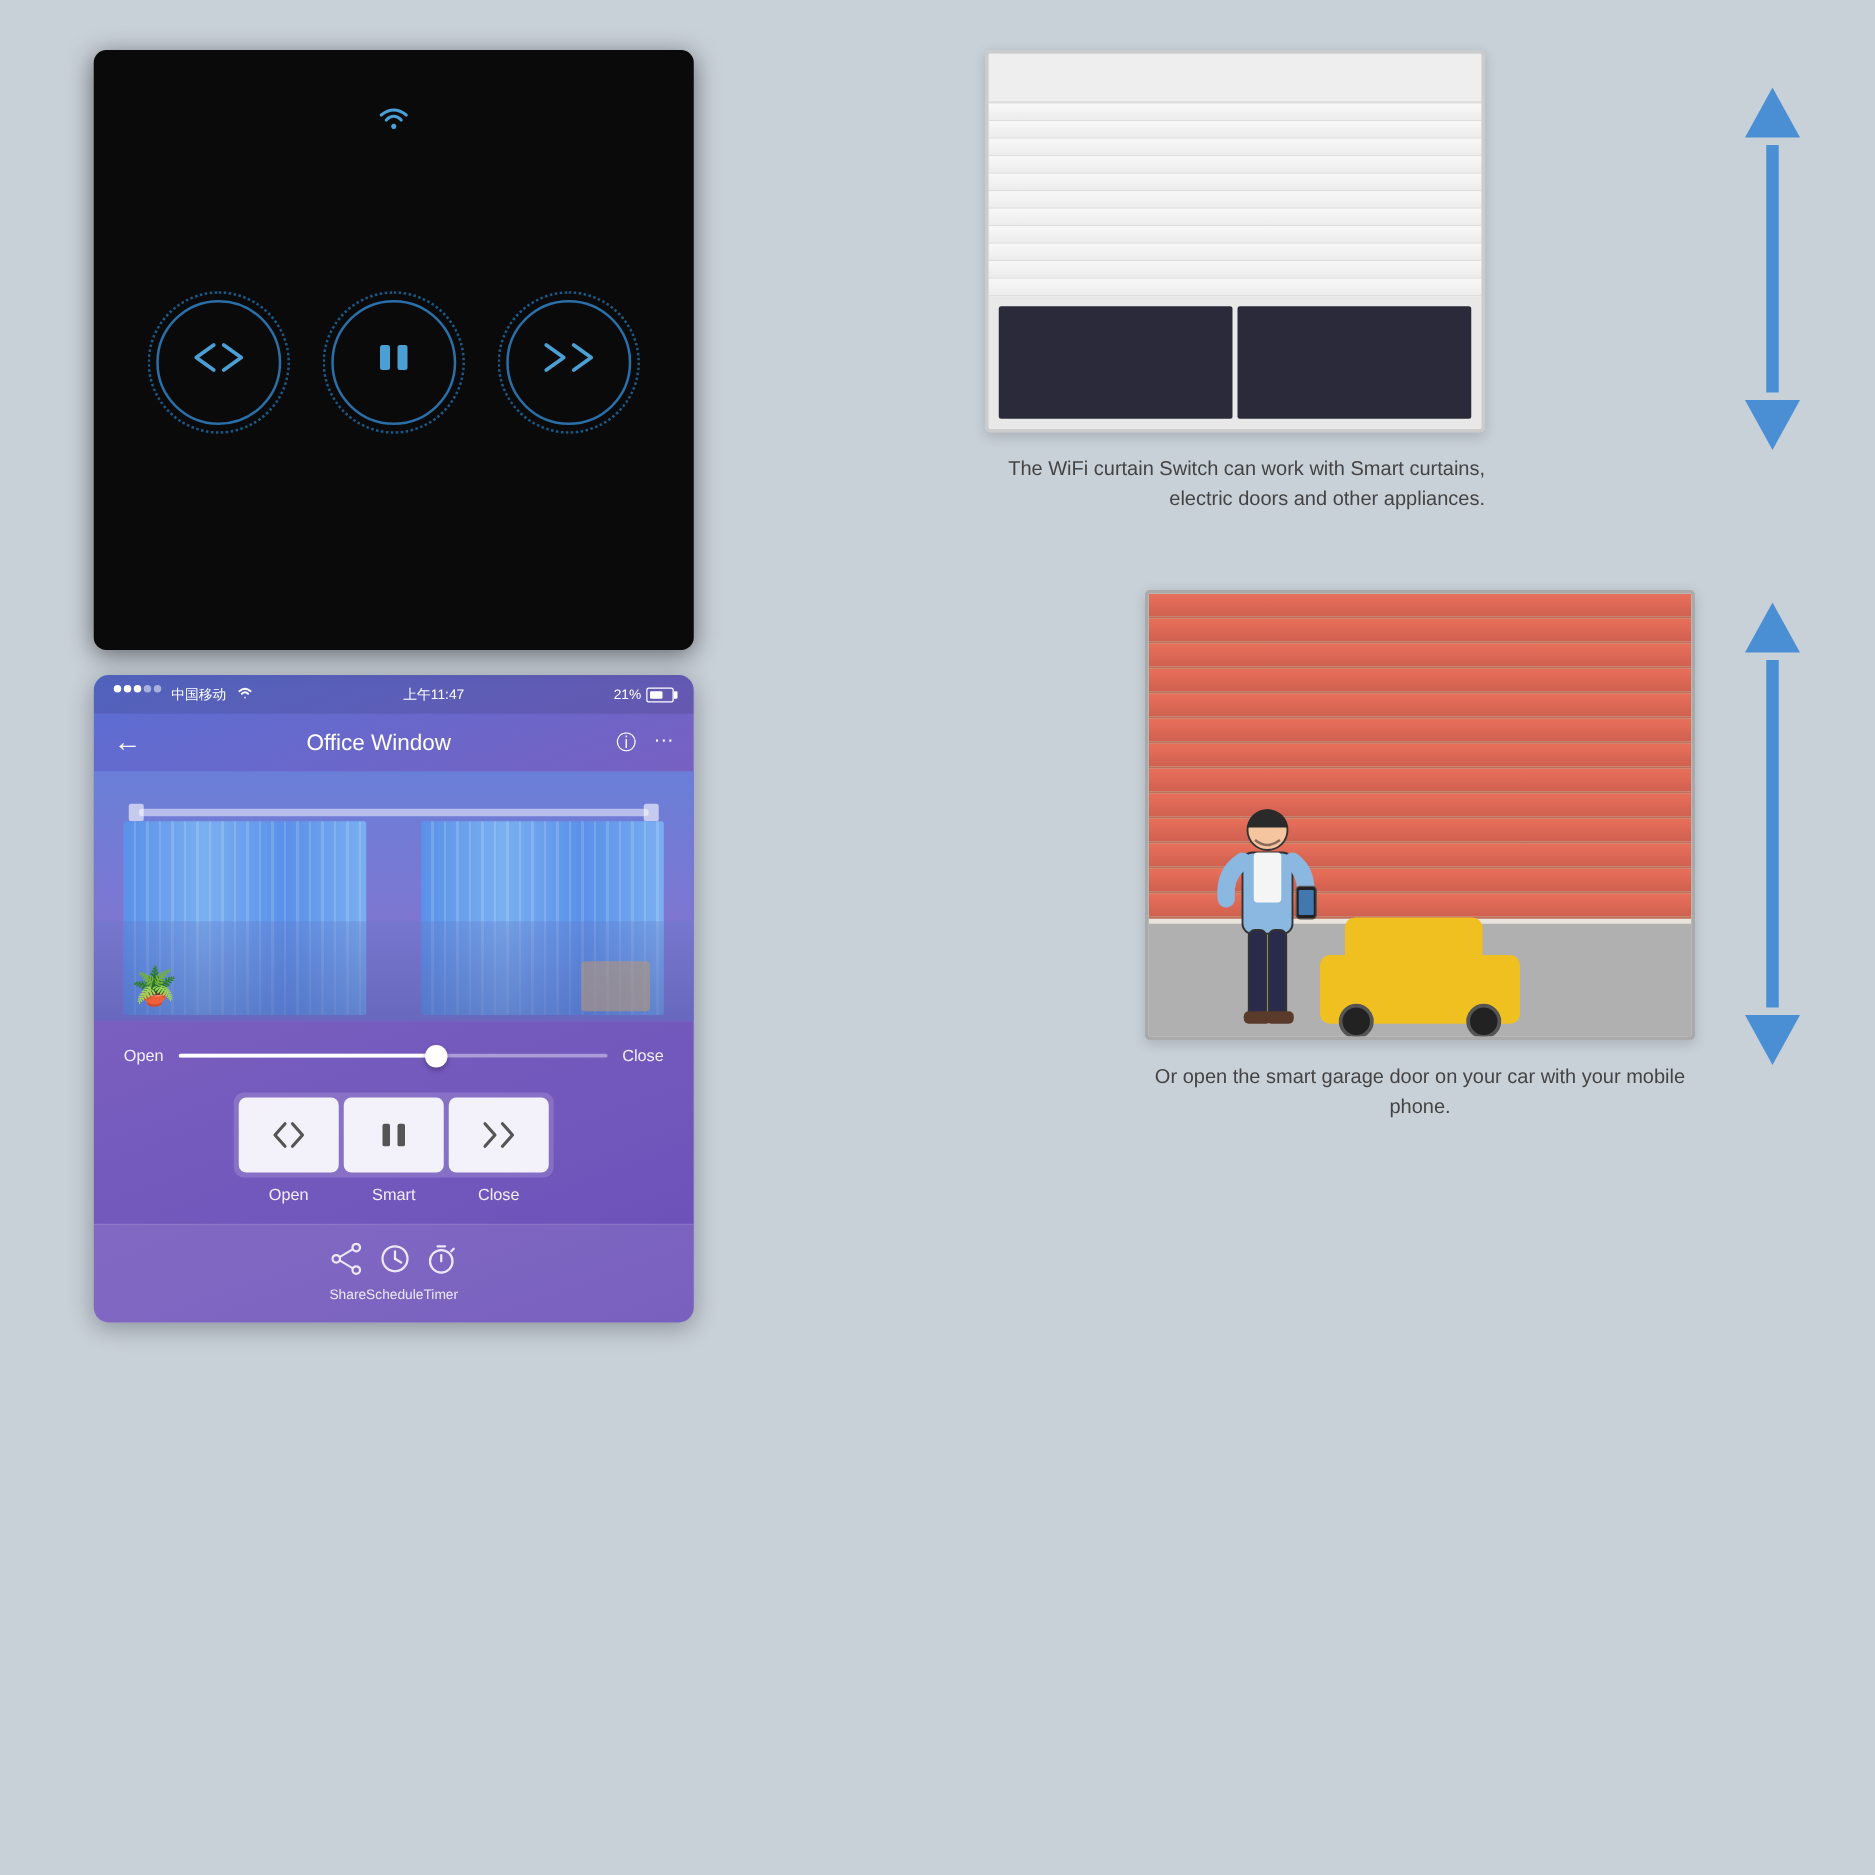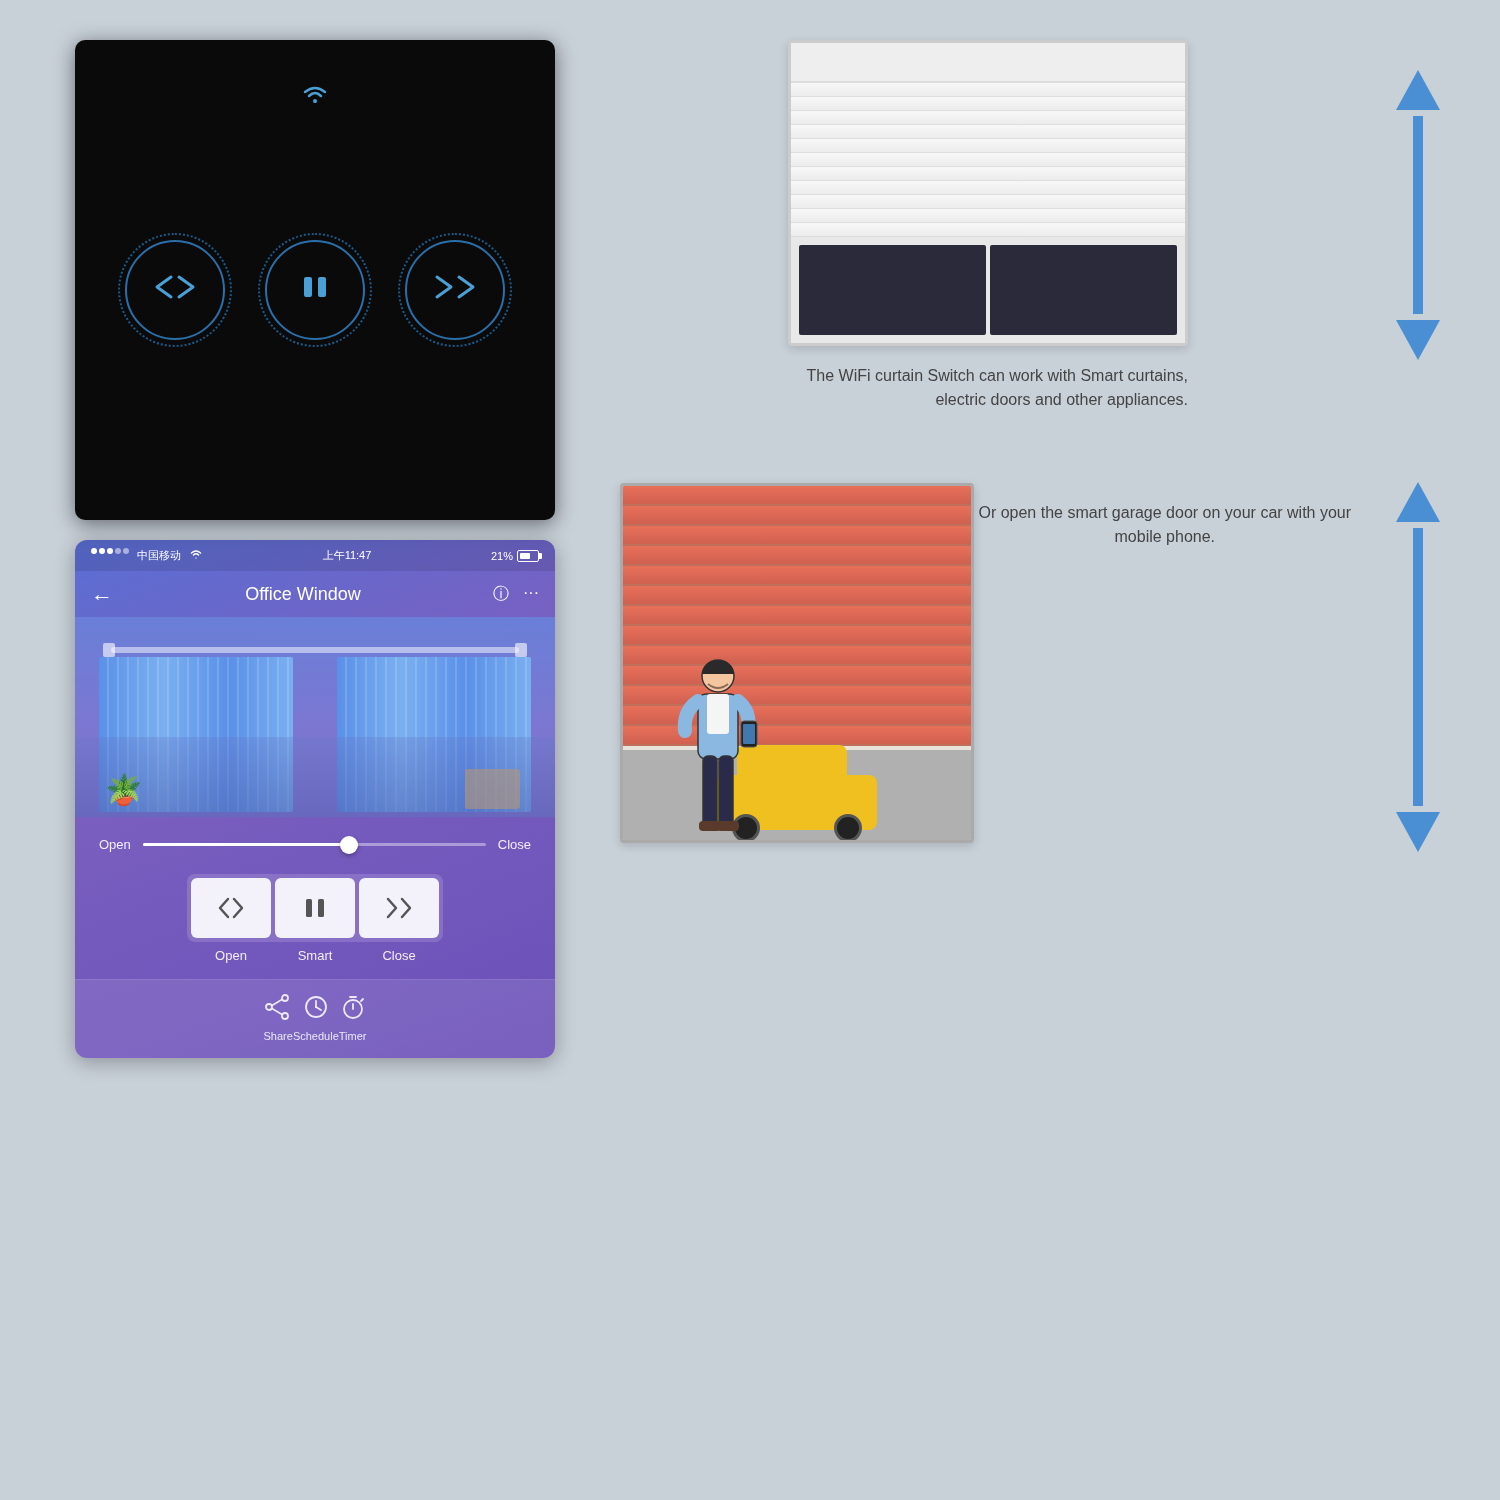--- a/index.html
+++ b/index.html
@@ -428,23 +428,22 @@
     
     .bottom-right {
       display: flex;
       align-items: flex-start;
       gap: 40px;
     }
 
     .garage-container {
       flex: 1;
       display: flex;
-      flex-direction: row;
-      align-items: flex-start;
-      margin-top: 11px;
+      flex-direction: column;
+      align-items: flex-end;
     }
 
     .garage-frame {
       width: 440px;
       height: 360px;
       background: #e8e4dc;
       border: 3px solid #aaa;
       border-radius: 4px;
       overflow: hidden;
       position: relative;

